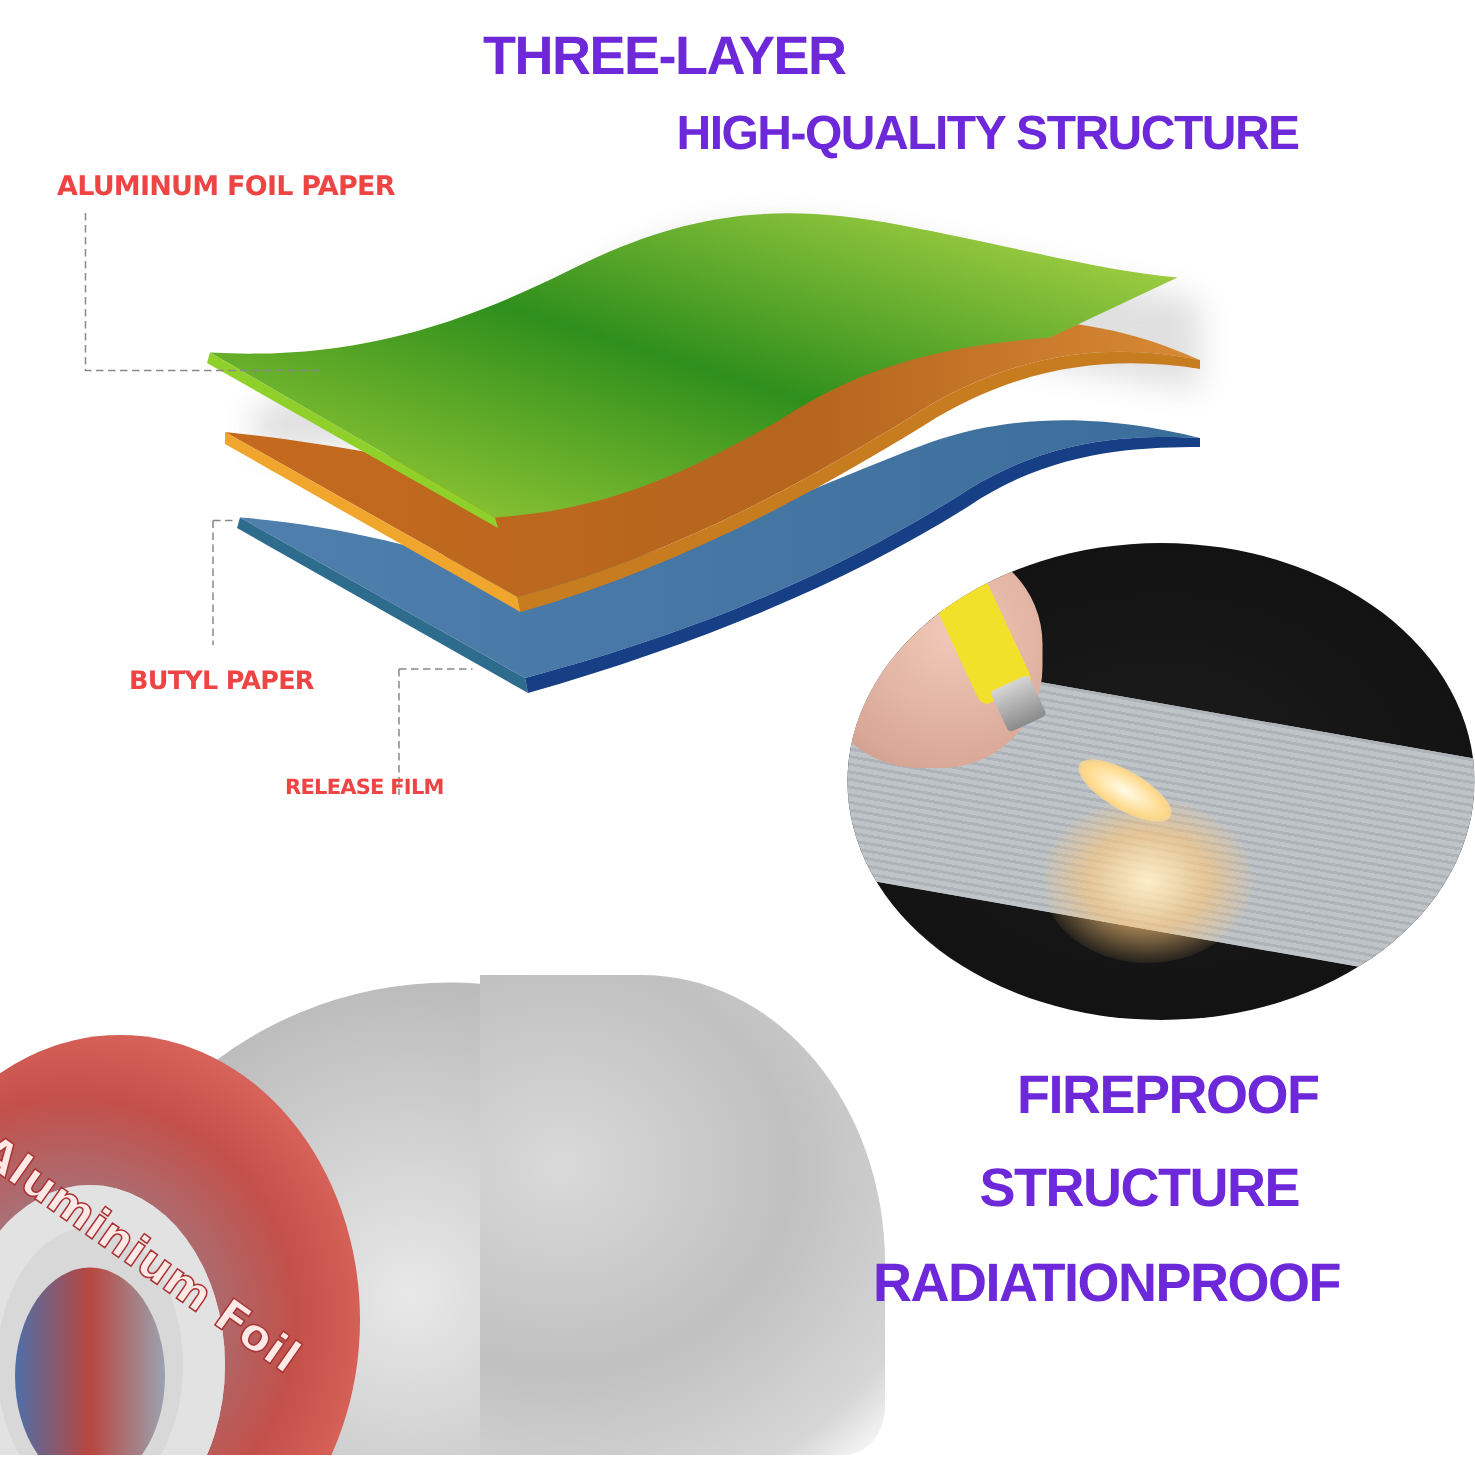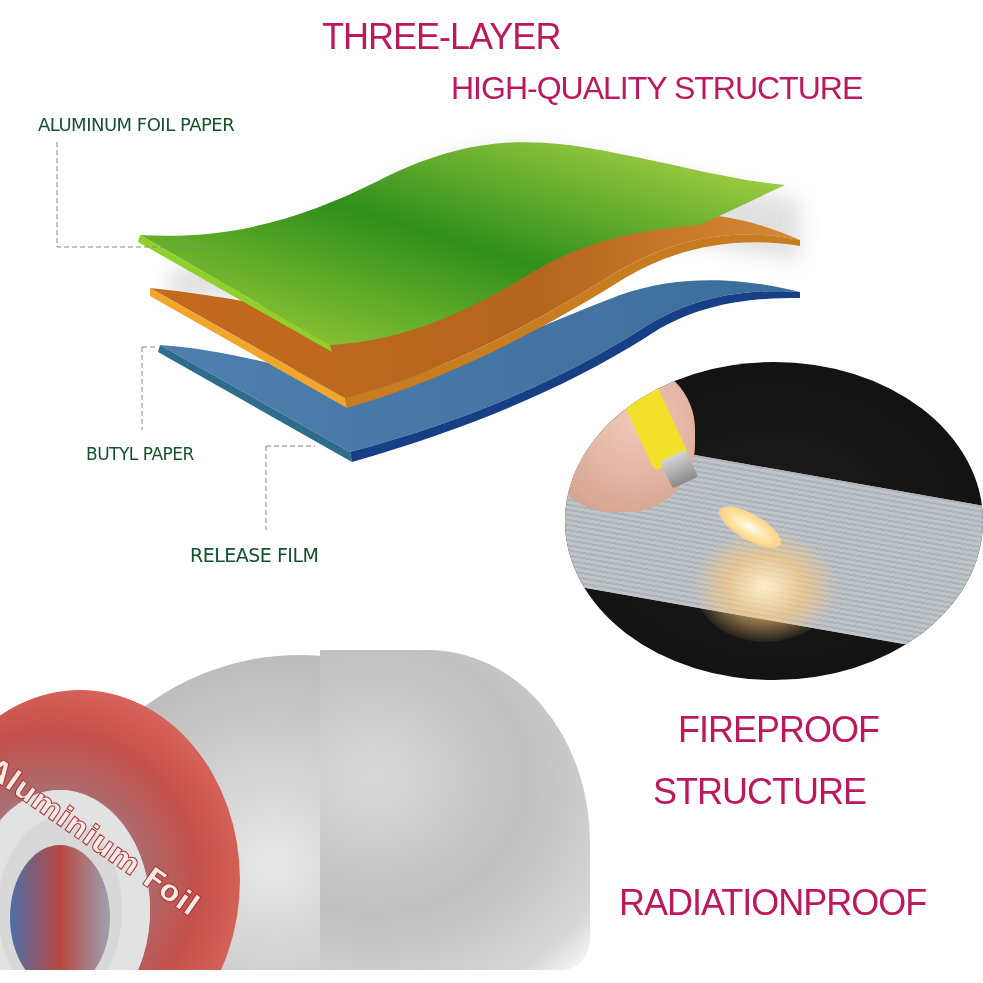--- a/index.html
+++ b/index.html
@@ -1,19 +1,19 @@
 <!DOCTYPE html>
 <html><head>
 <meta charset="utf-8">
 <style>
   html, body { margin:0; padding:0; background:#ffffff; }
   body { width:983px; height:983px; position:relative; overflow:hidden; font-family:"Liberation Sans", sans-serif; }
   .abs { position:absolute; }
-  .blue-title { color:#be185d; font-family:"Liberation Sans", sans-serif; font-weight:400; letter-spacing:-1px; white-space:nowrap; }
-  .label-dark { color:#14532d; font-family:"DejaVu Sans", sans-serif; font-weight:400; white-space:nowrap; letter-spacing:-0.5px; }
+  .blue-title { color:#6d28d9; font-family:"Liberation Sans", sans-serif; font-weight:700; letter-spacing:-1px; white-space:nowrap; }
+  .label-dark { color:#ef4444; font-family:"DejaVu Sans", sans-serif; font-weight:700; white-space:nowrap; letter-spacing:-0.5px; }
 </style>
 </head>
 <body>
 
 <div class="abs blue-title" style="left:322px; top:16px; font-size:36px;">THREE-LAYER</div>
 <div class="abs blue-title" style="left:451px; top:70px; font-size:32px;">HIGH-QUALITY STRUCTURE</div>
 
 <svg class="abs" style="left:0; top:0;" width="983" height="983" viewBox="0 0 983 983">
   <defs>
     <linearGradient id="gGreen" x1="0" y1="1" x2="1" y2="0">
@@ -53,21 +53,21 @@
 
   <path d="M57 142 L 57 247 L 215 247" stroke="#888" stroke-dasharray="5 3" fill="none" stroke-width="1"></path>
   <path d="M142 347 L 142 430" stroke="#888" stroke-dasharray="5 3" fill="none" stroke-width="1"></path>
   <path d="M142 347 L 158 347" stroke="#888" stroke-dasharray="5 3" fill="none" stroke-width="1"></path>
   <path d="M266 446 L 266 530" stroke="#888" stroke-dasharray="5 3" fill="none" stroke-width="1"></path>
   <path d="M266 446 L 315 446" stroke="#888" stroke-dasharray="5 3" fill="none" stroke-width="1"></path>
 </svg>
 
 <div class="abs label-dark" style="left:38px; top:114px; font-size:18px;">ALUMINUM FOIL PAPER</div>
 <div class="abs label-dark" style="left:86px; top:444px; font-size:17px;">BUTYL PAPER</div>
-<div class="abs label-dark" style="left:190px; top:544px; font-size:19px;">RELEASE FILM</div>
+<div class="abs label-dark" style="left:190px; top:517px; font-size:14px;">RELEASE FILM</div>
 
 <div class="abs" style="left:565px; top:362px; width:418px; height:318px; border-radius:50%; overflow:hidden;
             background:radial-gradient(ellipse at 50% 50%, #1c1c1c 0%, #0f0f0f 100%);">
 
   <div style="position:absolute; left:-40px; top:110px; width:520px; height:150px; transform:rotate(10deg);
               background:repeating-linear-gradient(0deg, #c9ced3 0 3px, #b6bcc2 3px 5px),#c4c9ce;
               opacity:0.95;"></div>
 
   <div style="position:absolute; left:130px; top:170px; width:140px; height:110px; border-radius:50%;
               background:radial-gradient(ellipse, rgba(255,240,200,0.95) 0%, rgba(255,200,120,0.6) 40%, rgba(255,170,80,0) 75%);"></div>
@@ -93,13 +93,13 @@
   <div style="position:absolute; left:10px; top:205px; width:100px; height:145px; border-radius:50%;
               background:linear-gradient(90deg,#4e6fa8,#b8463f 50%,#9aa3b0);"></div>
   <div style="position:absolute; left:0px; top:110px; color:#ffe9e6; font-family:'DejaVu Sans', sans-serif; font-weight:700;
               font-size:30px; transform:rotate(35deg); transform-origin:left top; -webkit-text-stroke:1px #a33;">Aluminium Foil</div>
 </div>
 <div class="abs" style="left:320px; top:650px; width:270px; height:320px; border-radius:0 60% 10% 0;
             background:radial-gradient(ellipse at 20% 40%, #d9d9d9 0%, #c0c0c0 50%, #d6d6d6 85%, rgba(255,255,255,0) 100%);"></div>
 
 <div class="abs blue-title" style="left:678px; top:709px; font-size:36px;text-align:center;">FIREPROOF</div>
 <div class="abs blue-title" style="left:653px; top:771px; font-size:36px;">STRUCTURE</div>
-<div class="abs blue-title" style="left:619px; top:834px; font-size:36px;margin-top:48px;">RADIATIONPROOF</div>
+<div class="abs blue-title" style="left:582px; top:834px; font-size:36px;">RADIATIONPROOF</div>
 
 </body></html>

